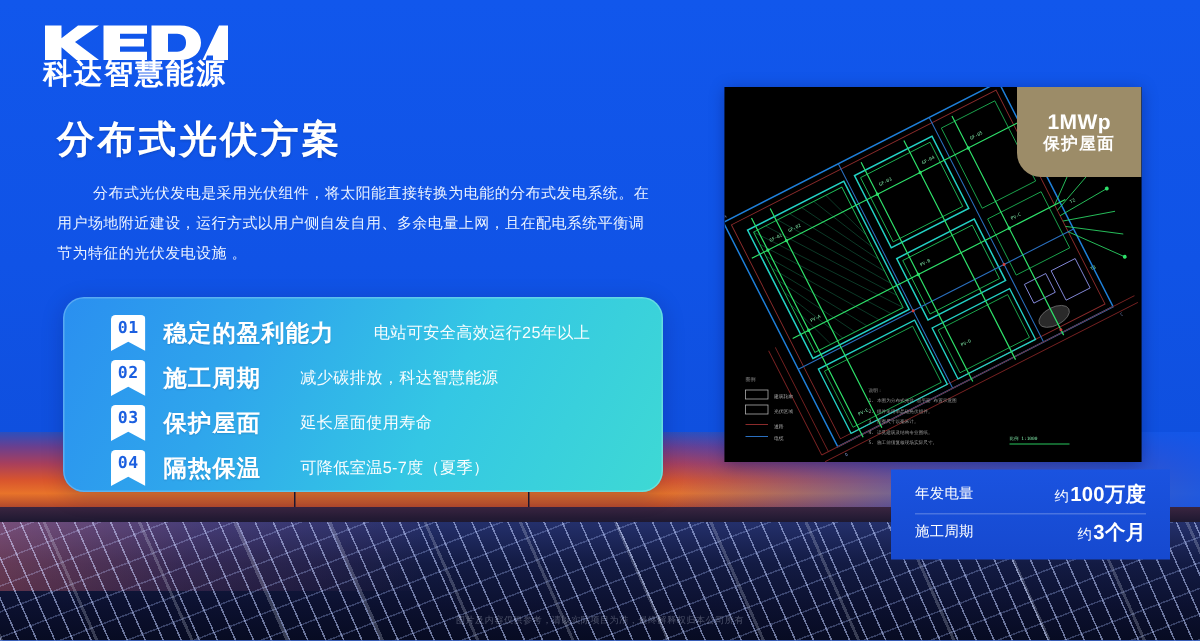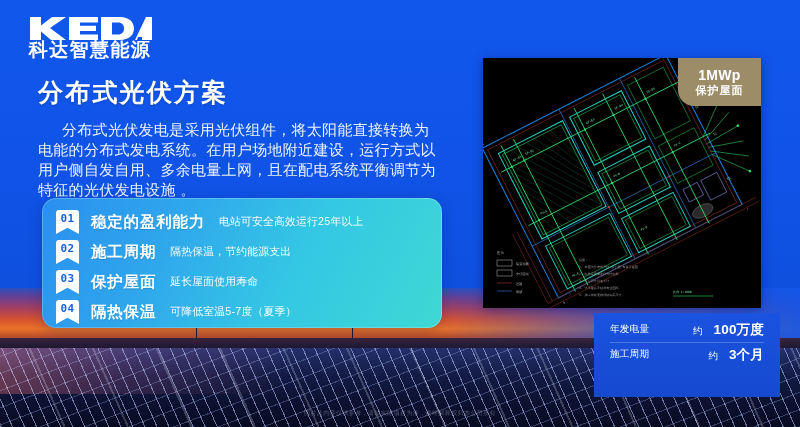--- a/index.html
+++ b/index.html
@@ -75,94 +75,94 @@
   .title {
     position:absolute; left:38px; top:76px;
     color:#ffffff; font-size:25px; font-weight:700; letter-spacing:2.2px;
     text-shadow:0 1px 2px rgba(0,0,0,.18);
     white-space:nowrap;
   }
 
   
   .para {
     position:absolute; left:38px; top:120px; width:400px;
-    color:#eaf2ff; font-size:15px; line-height:20px; letter-spacing:.3px;
+    color:#eaf2ff; font-size:10px; line-height:20px; letter-spacing:.3px;
     text-indent:24px;
   }
 
   
   .feat-panel {
     position:absolute; left:42px; top:198px; width:400px; height:130px;
     border-radius:14px;
     background:linear-gradient(118deg,#2a8ff0 0%,#2fa6ec 30%,#34c7e4 62%,#3ed9d4 100%);
     box-shadow:0 3px 14px rgba(0,20,70,.22);
     padding:9px 0 0 0;
     overflow:hidden;
   }
   .feat-panel::after{
     content:""; position:absolute; inset:0; border-radius:14px;
     box-shadow:inset 0 0 0 1px rgba(255,255,255,.22);
     pointer-events:none;
   }
   .feat-row {
-    display:flex; align-items:center; height:30px; padding-left:14px;
+    display:flex; align-items:center; height:30px; padding-left:32px;
   }
   .badge {
     width:23px; height:24px; flex:none; position:relative; margin-right:12px;
   }
   .badge-shape{
     position:absolute; inset:0; background:#ffffff;
     clip-path:polygon(0% 0%, 100% 0%, 100% 100%, 50% 74%, 0% 100%);
     border-radius:3px 3px 0 0;
   }
   .badge-num{
     position:absolute; left:0; top:2px; width:100%; text-align:center;
     color:#1b5fe0; font-size:11px; font-weight:700; letter-spacing:.4px;
     font-family:"DejaVu Sans Mono","Liberation Mono",monospace;
   }
   .feat-title {
     color:#ffffff; font-size:15.5px; font-weight:700; letter-spacing:.8px;
     white-space:nowrap; text-shadow:0 1px 1px rgba(0,40,90,.18);
   }
   .feat-desc {
-    color:#ffffff; font-size:10.8px; letter-spacing:.2px; margin-left:14px;
+    color:#ffffff; font-size:10.8px; letter-spacing:.2px; margin-left:26px;
     white-space:nowrap; opacity:.97;
   }
 
   
   .cad {
     position:absolute; left:483px; top:58px; width:278px; height:250px;
     background:#000000; overflow:hidden;
     box-shadow:0 2px 10px rgba(0,10,60,.35);
   }
   .cad svg { display:block; }
   .cap-badge{
-    position:absolute; right:0px; top:0px; width:83px; height:48px;
+    position:absolute; right:0px; top:0px; width:83px; height:60px;
     background:#9c8c68;
     border-radius:0 0 0 16px;
     display:flex; flex-direction:column; align-items:center; justify-content:center;
     gap:1px;
   }
   .cap-big{ color:#ffffff; font-size:14px; font-weight:700; letter-spacing:.3px; line-height:15px;}
   .cap-sm{ color:#ffffff; font-size:11px; font-weight:700; letter-spacing:1px; line-height:13px;}
 
   
   .stats{
-    position:absolute; left:594px; top:313px; width:186px; height:84px;
+    position:absolute; left:594px; top:313px; width:186px; height:60px;
     background:linear-gradient(180deg,#1a53e0 0%,#1649cf 100%);
     padding:5px 16px 5px 16px;
   }
   .stat-row{
     height:24.6px; display:flex; align-items:center; justify-content:space-between;
     border-bottom:1px solid rgba(255,255,255,.22);
   }
   .stat-row:last-child{ border-bottom:none; }
   .stat-label{ color:#ffffff; font-size:9.6px; letter-spacing:.2px; white-space:nowrap; }
   .stat-value{ color:#ffffff; font-size:9.5px; white-space:nowrap; }
-  .stat-value b{ font-size:13.5px; font-weight:700; letter-spacing:.2px; margin-left:11px;}
+  .stat-value b{ font-size:13.5px; font-weight:700; letter-spacing:.2px; margin-left:1px;}
 
   
   .footer{
     position:absolute; left:0; top:409px; width:800px; text-align:center;
     color:rgba(225,232,250,.30); font-size:6px; letter-spacing:.4px;
     white-space:nowrap;
   }
 </style>
 </head>
 <body>
@@ -210,21 +210,21 @@
       <div class="feat-title">稳定的盈利能力</div>
       <div class="feat-desc">电站可安全高效运行25年以上</div>
     </div>
 
     <div class="feat-row">
       <div class="badge">
         <div class="badge-shape"></div>
         <div class="badge-num">02</div>
       </div>
       <div class="feat-title">施工周期</div>
-      <div class="feat-desc">隔热保温，节约能源支出</div>
+      <div class="feat-desc">减少碳排放，科达智慧能源</div>
     </div>
 
     <div class="feat-row">
       <div class="badge">
         <div class="badge-shape"></div>
         <div class="badge-num">03</div>
       </div>
       <div class="feat-title">保护屋面</div>
       <div class="feat-desc">延长屋面使用寿命</div>
     </div>

